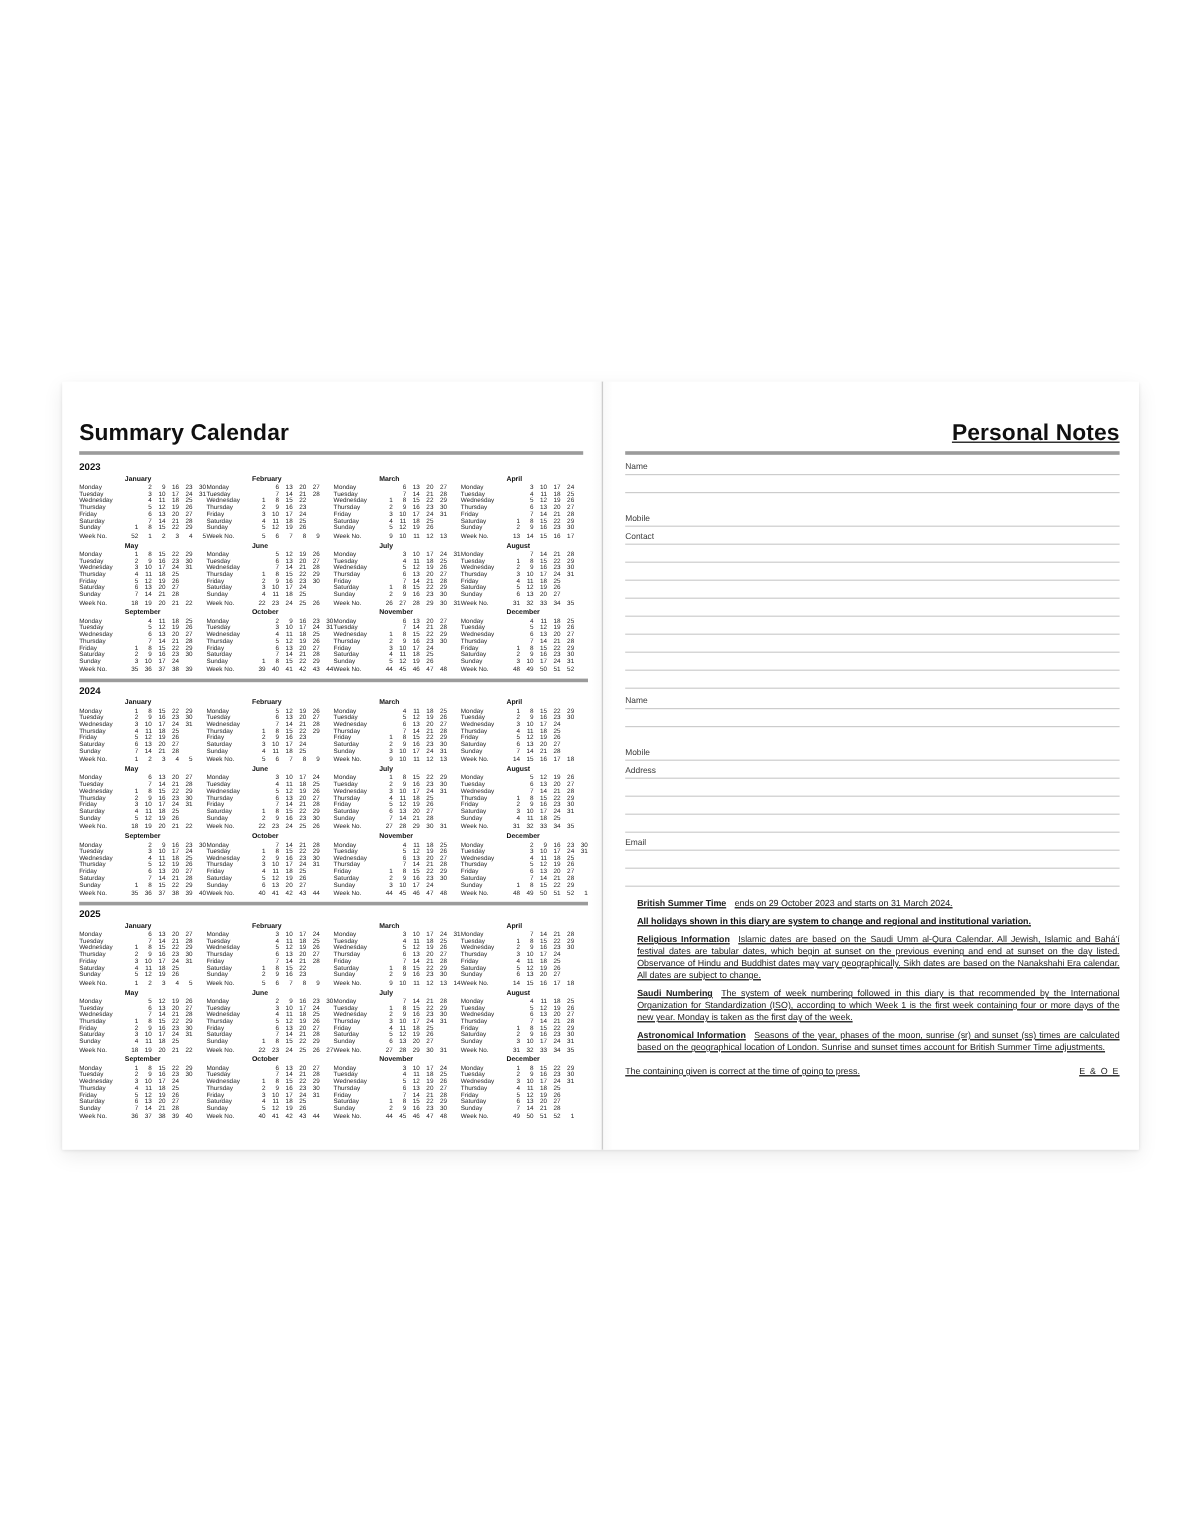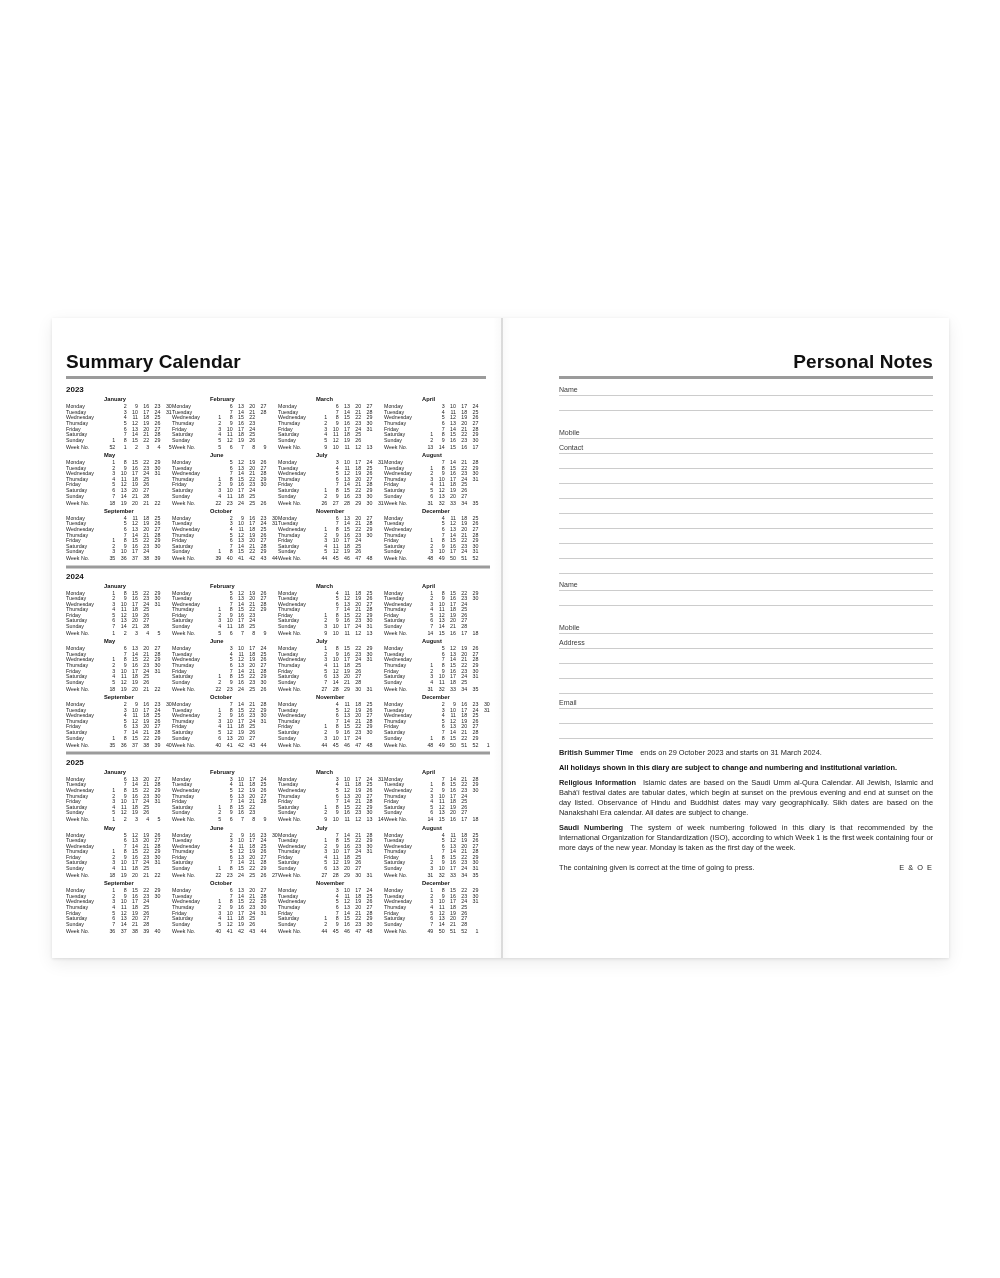--- a/index.html
+++ b/index.html
@@ -11,21 +11,21 @@
   }
   .spread {
     position: absolute; left: 52px; top: 318px;
     width: 897px; height: 640px;
     background: #ffffff;
     box-shadow: 0 1px 3px rgba(0,0,0,0.10), 0 5px 16px rgba(0,0,0,0.08);
     display: flex;
   }
   .page { position: relative; box-sizing: border-box; height: 640px; overflow: hidden; background: #fff; }
   .page-left  { width: 449px; padding: 35px 15px 0 14px; }
-  .page-right { width: 446px; padding: 35px 16px 0 56px; }
+  .page-right { width: 446px; padding: 35px 16px 0 18px; text-decoration: underline; }
   .spine { width: 2px; background: linear-gradient(to right, #ececec, #c9c9c9, #ececec); }
   .page-left::after  { content:""; position:absolute; right:0; top:0; bottom:0; width:8px;
     background: linear-gradient(to right, rgba(0,0,0,0), rgba(0,0,0,0.025)); pointer-events:none; }
   .page-right::before{ content:""; position:absolute; left:0; top:0; bottom:0; width:8px;
     background: linear-gradient(to left, rgba(0,0,0,0), rgba(0,0,0,0.025)); pointer-events:none; }
 
   .page-title { font-size: 19px; line-height: 18px; font-weight: bold; color: #101010; letter-spacing: 0.1px; }
   .page-title.right-align { text-align: right; }
   .title-rule { height: 3px; background: #9b9b9b; margin-top: 5px; }
 
@@ -44,21 +44,21 @@
 
   
   .fields { margin-top: 2px; }
   .field-row { height: 14px; border-bottom: 1px solid #cccccc; position: relative; }
   .field-row.gap { margin-top: 13px; }
   .field-label { position: absolute; left: 0; bottom: 2px; font-size: 7px; line-height: 7px; color: #3a3a3a; }
   .emergency-header-row { margin-top: 38px; height: 14px; border-bottom: 1px solid #cccccc; position: relative; }
   .emergency-header { position: absolute; left: 0; bottom: 2px; font-size: 7.2px; line-height: 8px;
     font-weight: bold; color: #101010; }
 
-  .info { margin-top: 9px; }
+  .info { margin-top: 9px; margin-left: 10px; }
   .para { font-size: 7.4px; line-height: 10px; color: #232323; text-align: justify; margin: 0 0 5px 0; }
   .para .lead { font-weight: bold; padding-right: 7px; }
   .para.bold-all { font-weight: bold; color: #111; }
   .footer-row { display: flex; justify-content: space-between; font-size: 7.4px; color: #232323; margin-top: 10px; }
   .footer-right { letter-spacing: 1px; }
 </style>
 </head>
 <body>
 
 <div class="spread">
@@ -2842,23 +2842,24 @@
         <div class="field-row"></div>
         <div class="field-row">
           <span class="field-label">Email</span>
         </div>
         <div class="field-row"></div>
         <div class="field-row"></div>
       </div>
 
     <div class="info" id="info-paragraphs">
         <div class="para"><span class="lead">British Summer Time</span>ends on 29 October 2023 and starts on 31 March 2024.</div>
-        <div class="para bold-all">All holidays shown in this diary are subject to change and numbering and institutional variation.</div>
+        <div class="para bold-all">All holidays shown in this diary are system to change and regional and institutional variation.</div>
         <div class="para"><span class="lead">Religious Information</span>Islamic dates are based on the Saudi Umm al-Qura Calendar. All Jewish, Islamic and Bahá'í festival dates are tabular dates, which begin at sunset on the previous evening and end at sunset on the day listed. Observance of Hindu and Buddhist dates may vary geographically. Sikh dates are based on the Nanakshahi Era calendar. All dates are subject to change.</div>
         <div class="para"><span class="lead">Saudi Numbering</span>The system of week numbering followed in this diary is that recommended by the International Organization for Standardization (ISO), according to which Week 1 is the first week containing four or more days of the new year. Monday is taken as the first day of the week.</div>
+        <div class="para"><span class="lead">Astronomical Information</span>Seasons of the year, phases of the moon, sunrise (sr) and sunset (ss) times are calculated based on the geographical location of London. Sunrise and sunset times account for British Summer Time adjustments.</div>
       </div>
 
     <div class="footer-row">
       <span class="footer-left">The containing given is correct at the time of going to press.</span>
       <span class="footer-right">E &amp; O E</span>
     </div>
 
   </div>
 </div>
 

